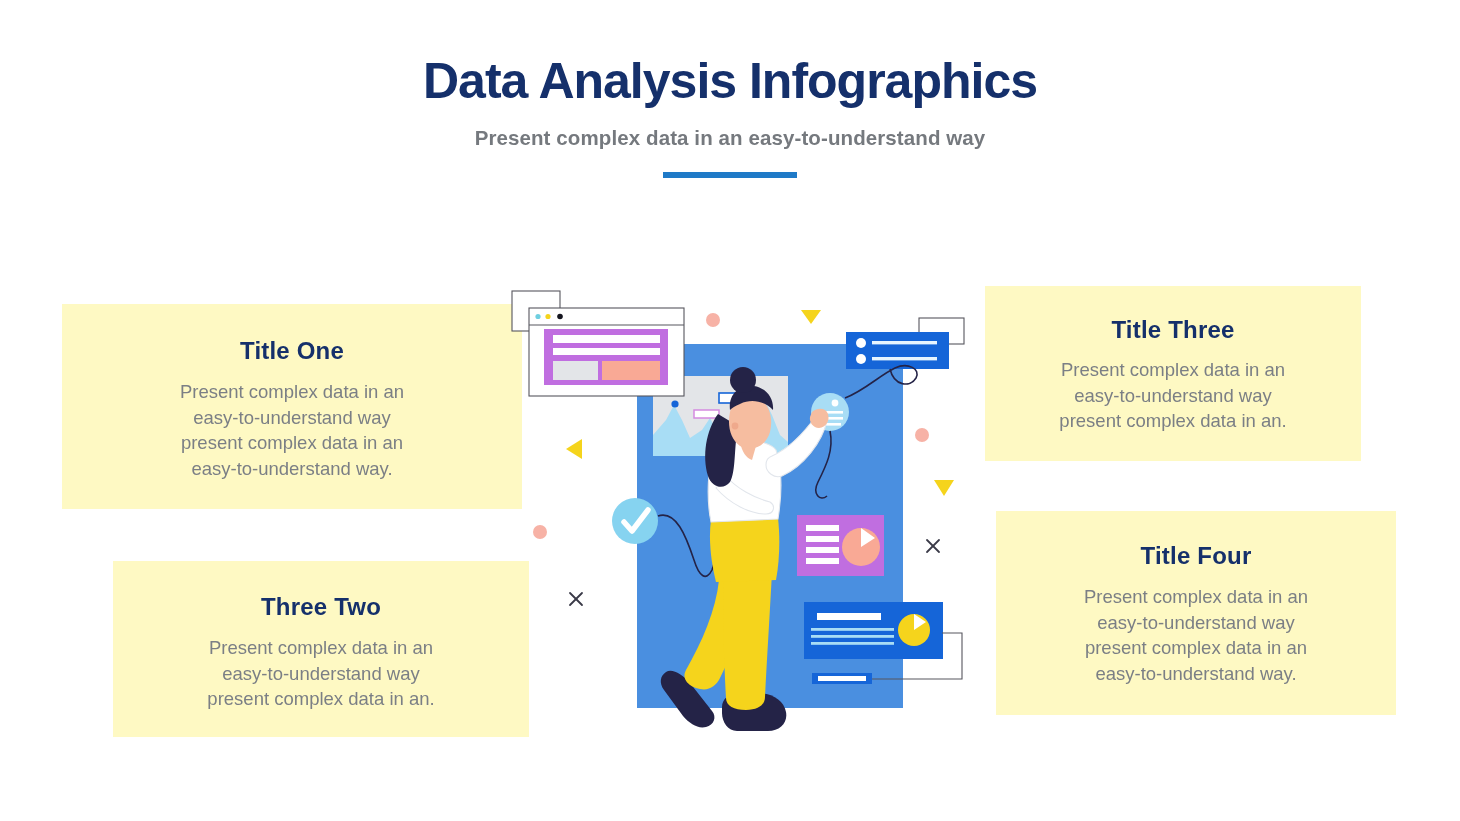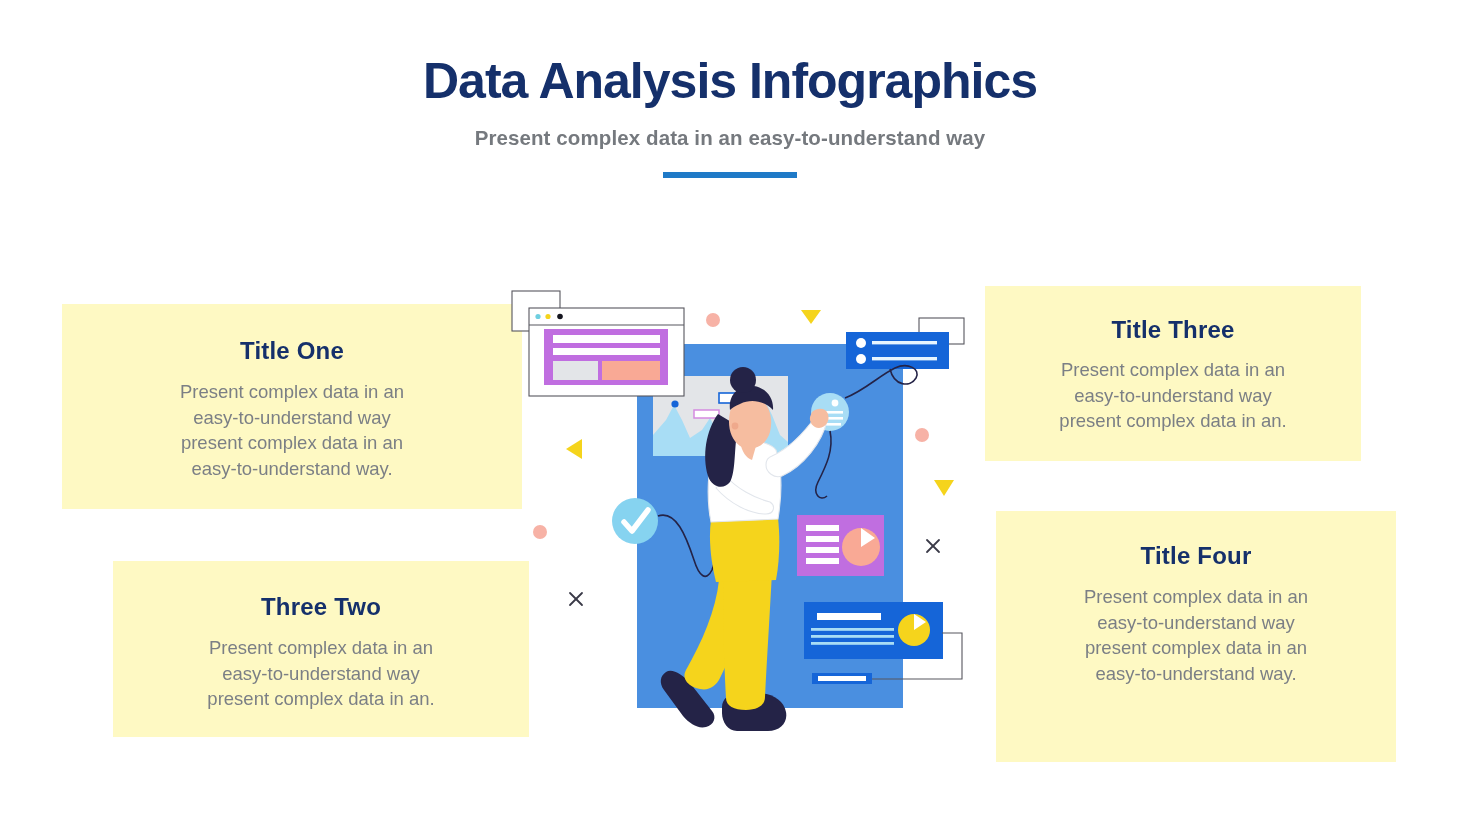--- a/index.html
+++ b/index.html
@@ -73,21 +73,21 @@
 
   #card-one   { left: 62px;  top: 304px; width: 460px; height: 205px; padding-top: 33px; }
   #card-one .card-body   { margin-top: 14px; }
 
   #card-two   { left: 113px; top: 561px; width: 416px; height: 176px; padding-top: 32px; }
   #card-two .card-body   { margin-top: 14px; }
 
   #card-three { left: 985px; top: 286px; width: 376px; height: 175px; padding-top: 30px; }
   #card-three .card-body { margin-top: 13px; }
 
-  #card-four  { left: 996px; top: 511px; width: 400px; height: 251px; padding-top: 31px; }
+  #card-four  { left: 996px; top: 511px; width: 400px; height: 204px; padding-top: 31px; }
   #card-four .card-body  { margin-top: 14px; }
 
   
   #illustration {
     position: absolute;
     left: 490px;
     top: 270px;
     width: 500px;
     height: 510px;
   }

